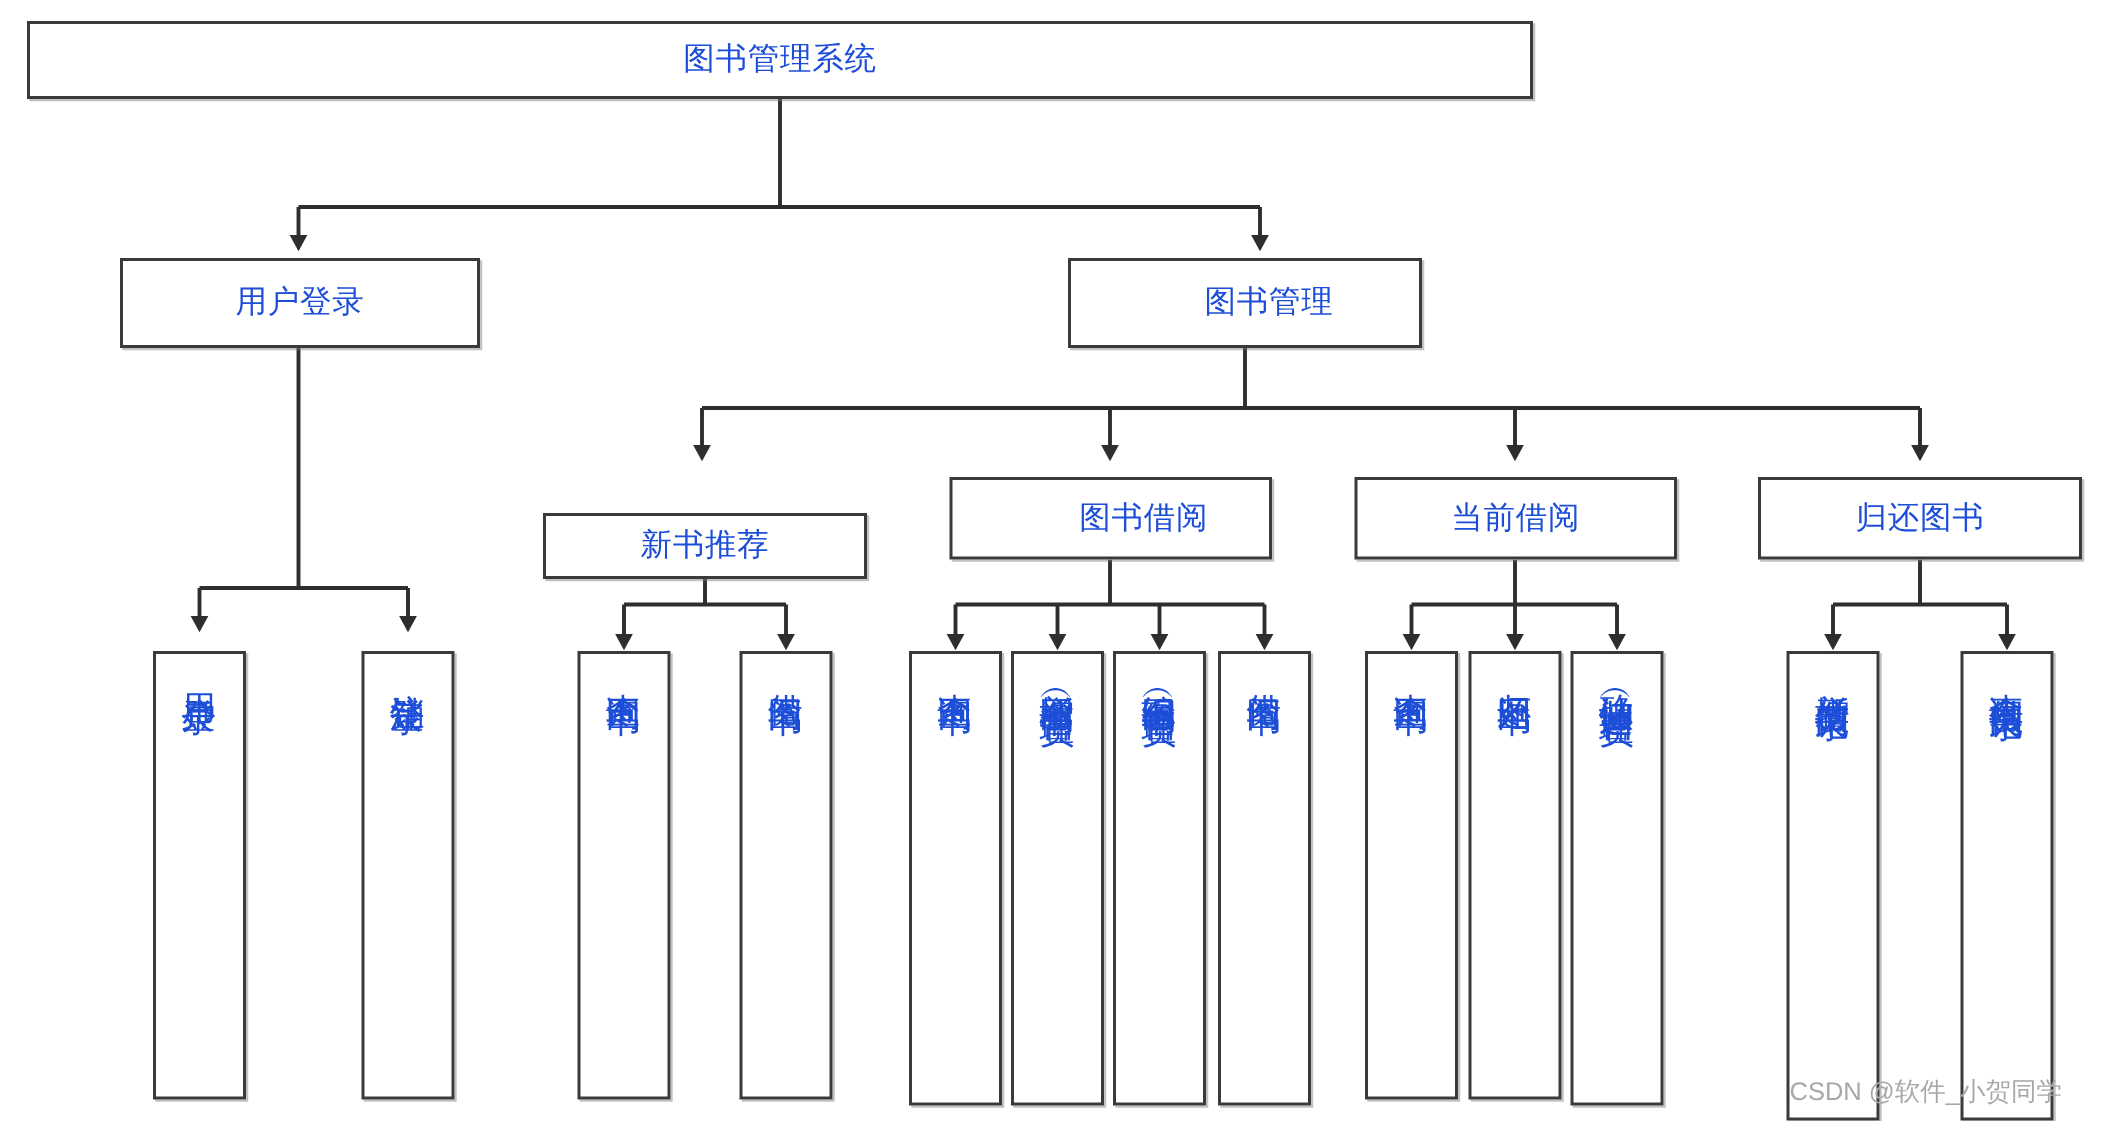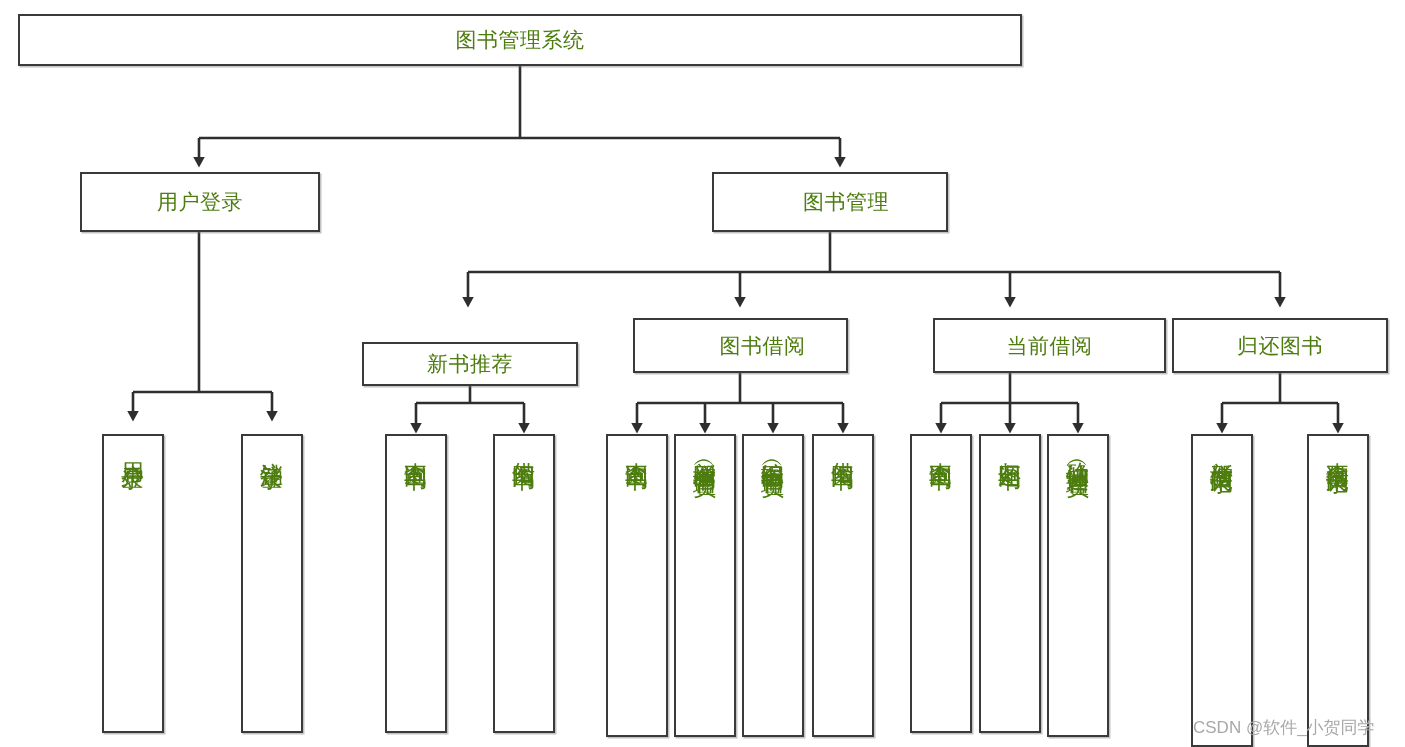--- a/index.html
+++ b/index.html
@@ -33,21 +33,21 @@
     box-sizing: border-box;
     border: 2px solid #3a3a3a;
     background: #ffffff;
     display: flex;
     align-items: center;
     justify-content: center;
     box-shadow: 1.5px 1.5px 0 rgba(120,120,120,0.45);
   }
   .node-label {
     font-size: 21px;
-    color: #4d7c0f;
+    color: #1d4ed8;
     line-height: 1.22;
     text-align: center;
     letter-spacing: 0.5px;
     white-space: pre;
   }
   .node.vertical {
     align-items: flex-start;
     justify-content: center;
     padding-top: 8px;
   }
@@ -145,21 +145,21 @@
   <div class="node" style="left:712px; top:172px; width:236px; height:60px;padding-left:32px;">
     <span class="node-label">图书管理</span>
   </div>
 
   <div class="node" style="left:362px; top:318px; width:216px; height:44px;margin-top:24px;">
     <span class="node-label">新书推荐</span>
   </div>
   <div class="node" style="left:633px; top:318px; width:215px; height:55px;padding-left:44px;">
     <span class="node-label">图书借阅</span>
   </div>
-  <div class="node" style="left:933px; top:318px; width:233px; height:55px;">
+  <div class="node" style="left:903px; top:318px; width:215px; height:55px;">
     <span class="node-label">当前借阅</span>
   </div>
   <div class="node" style="left:1172px; top:318px; width:216px; height:55px;">
     <span class="node-label">归还图书</span>
   </div>
 
   <div class="node vertical" style="left:102px; top:434px; width:62px; height:299px;">
     <span class="node-label">用户登录</span>
   </div>
   <div class="node vertical" style="left:241px; top:434px; width:62px; height:299px;">

